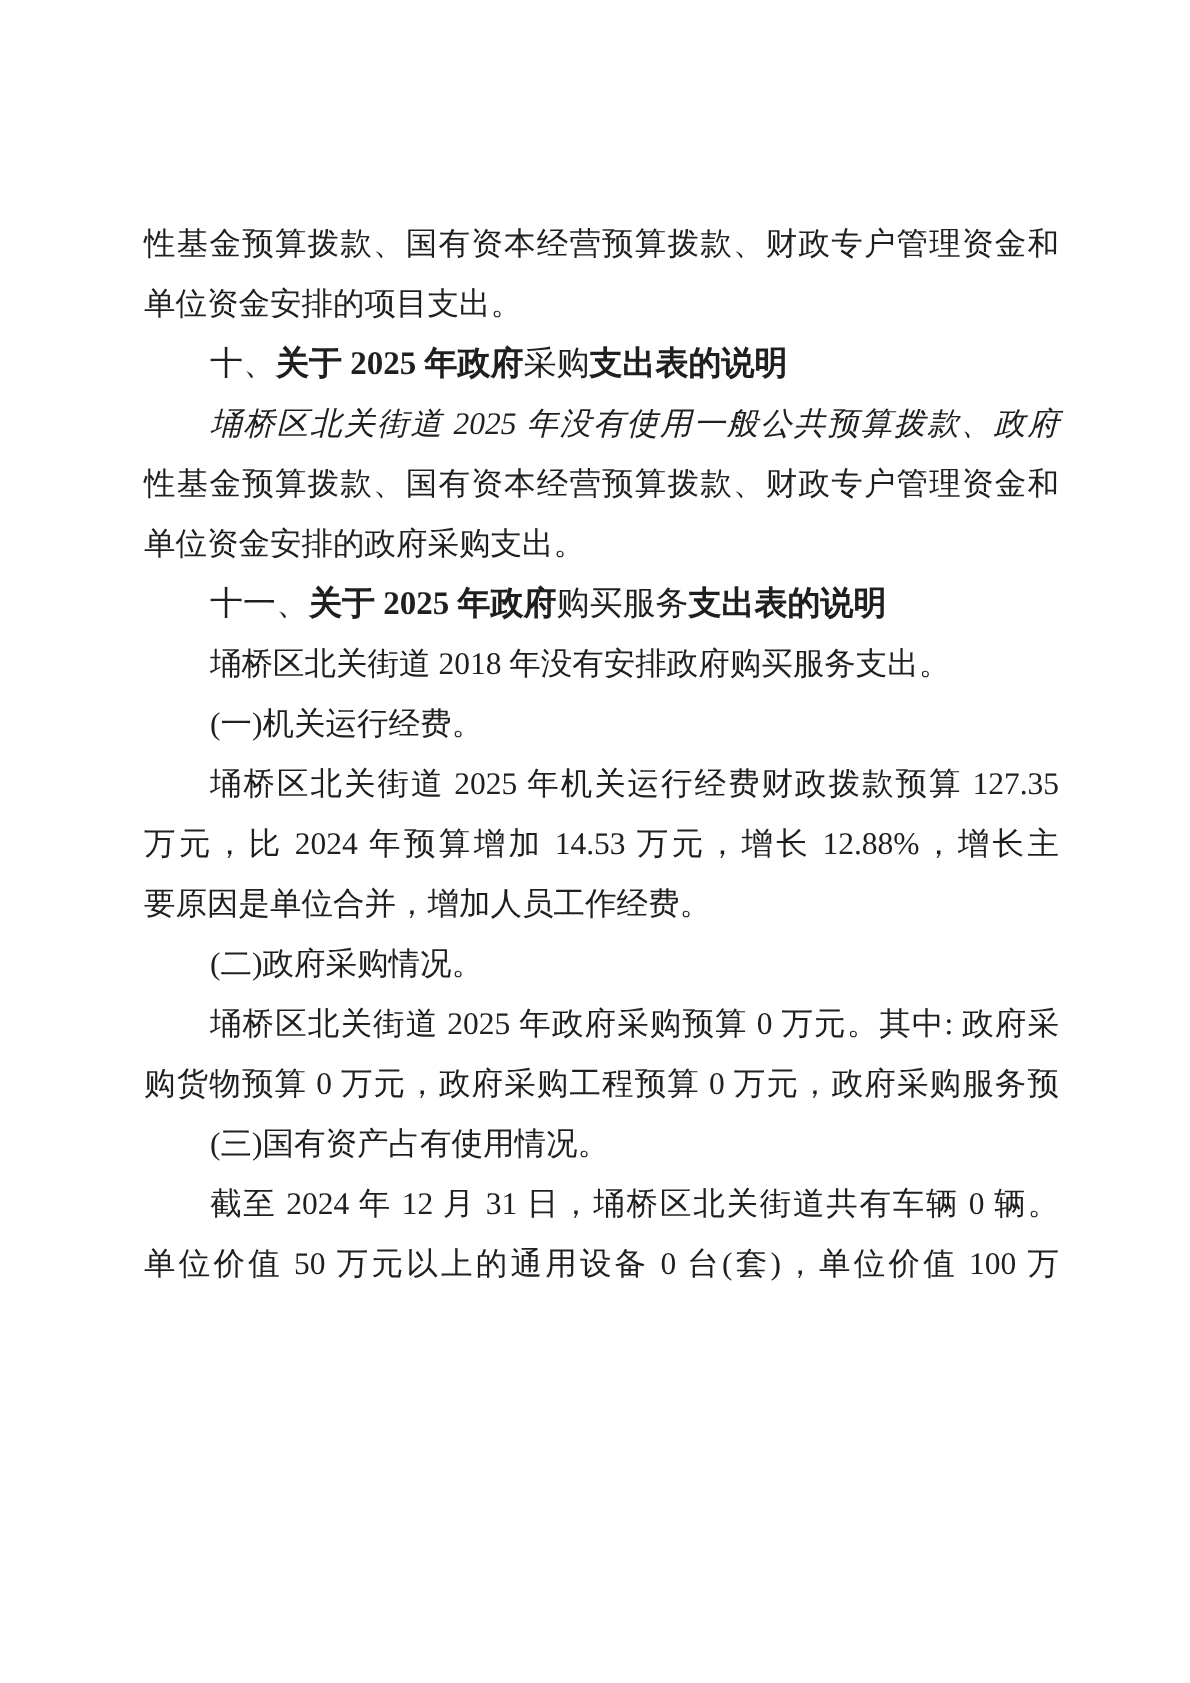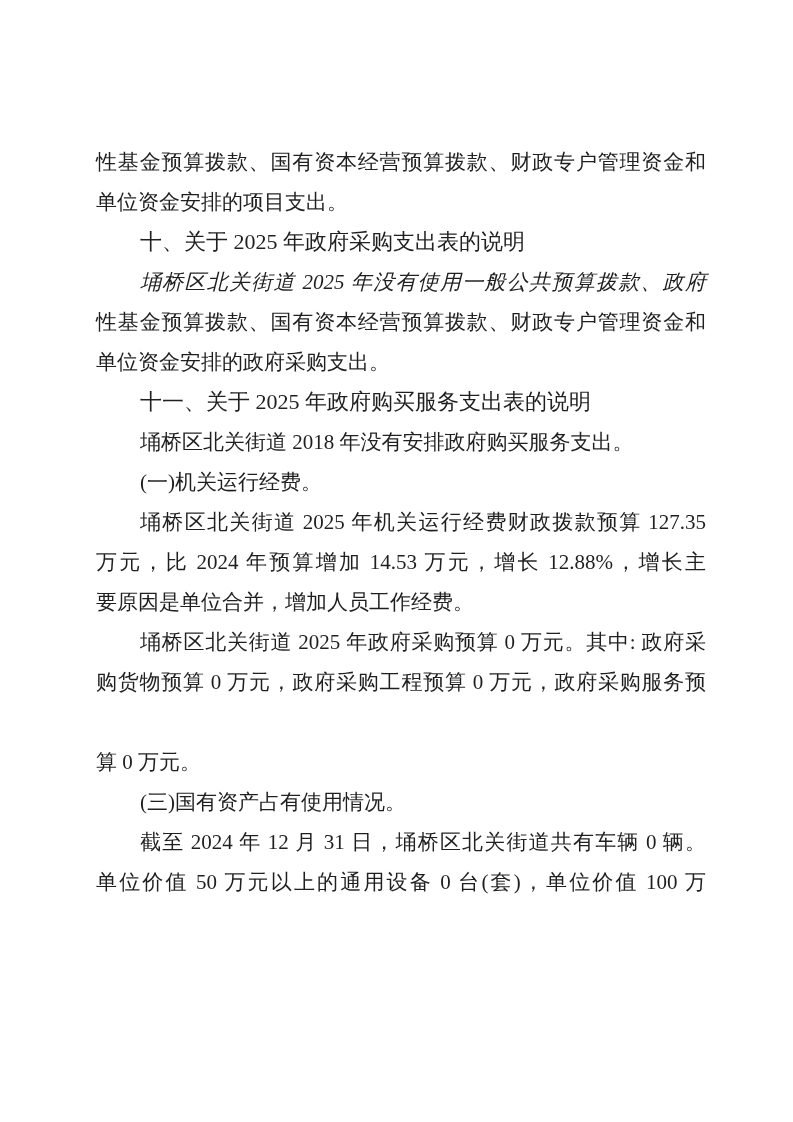--- a/index.html
+++ b/index.html
@@ -32,21 +32,21 @@
   }
   .line.justify {
     white-space: normal;
     text-align: justify;
     text-align-last: justify;
   }
   .line.heading {
     font-size: 22px;
   }
   .line .bold {
-    font-weight: 400;
+    font-weight: 700;
   }
   .line.gap-before {
     margin-top: 40px;
   }
   .footer {
     position: absolute;
     left: 0;
     top: 1034px;
     width: 100%;
     height: 40px;
@@ -71,20 +71,20 @@
       <div class="line heading" style="padding-left: 44px;"><span>十、</span><span class="bold">关于 2025 年政府</span><span>采购</span><span class="bold">支出表的说明</span></div>
       <div class="line body justify" style="padding-left: 44px; font-style: italic;"><span>埇桥区北关街道 2025 年没有使用一般公共预算拨款、政府</span></div>
       <div class="line body justify"><span>性基金预算拨款、国有资本经营预算拨款、财政专户管理资金和</span></div>
       <div class="line body"><span>单位资金安排的政府采购支出。</span></div>
       <div class="line heading" style="padding-left: 44px;"><span>十一、</span><span class="bold">关于 2025 年政府</span><span>购买服务</span><span class="bold">支出表的说明</span></div>
       <div class="line body" style="padding-left: 44px;"><span>埇桥区北关街道 2018 年没有安排政府购买服务支出。</span></div>
       <div class="line body" style="padding-left: 44px;"><span>(一)机关运行经费。</span></div>
       <div class="line body justify" style="padding-left: 44px;"><span>埇桥区北关街道 2025 年机关运行经费财政拨款预算 127.35</span></div>
       <div class="line body justify"><span>万元，比 2024 年预算增加 14.53 万元，增长 12.88%，增长主</span></div>
       <div class="line body"><span>要原因是单位合并，增加人员工作经费。</span></div>
+      <div class="line body" style="padding-left: 44px;"><span>(二)政府采购情况。</span></div>
       <div class="line body justify" style="padding-left: 44px;"><span>埇桥区北关街道 2025 年政府采购预算 0 万元。其中: 政府采</span></div>
       <div class="line body justify"><span>购货物预算 0 万元，政府采购工程预算 0 万元，政府采购服务预</span></div>
-      <div class="line body gap-before"><span>算 0 万元。</span></div>
       <div class="line body" style="padding-left: 44px;"><span>(三)国有资产占有使用情况。</span></div>
       <div class="line body justify" style="padding-left: 44px;"><span>截至 2024 年 12 月 31 日，埇桥区北关街道共有车辆 0 辆。</span></div>
       <div class="line body justify"><span>单位价值 50 万元以上的通用设备 0 台(套)，单位价值 100 万</span></div>
     </div>
 </div>
 
 </body></html>

